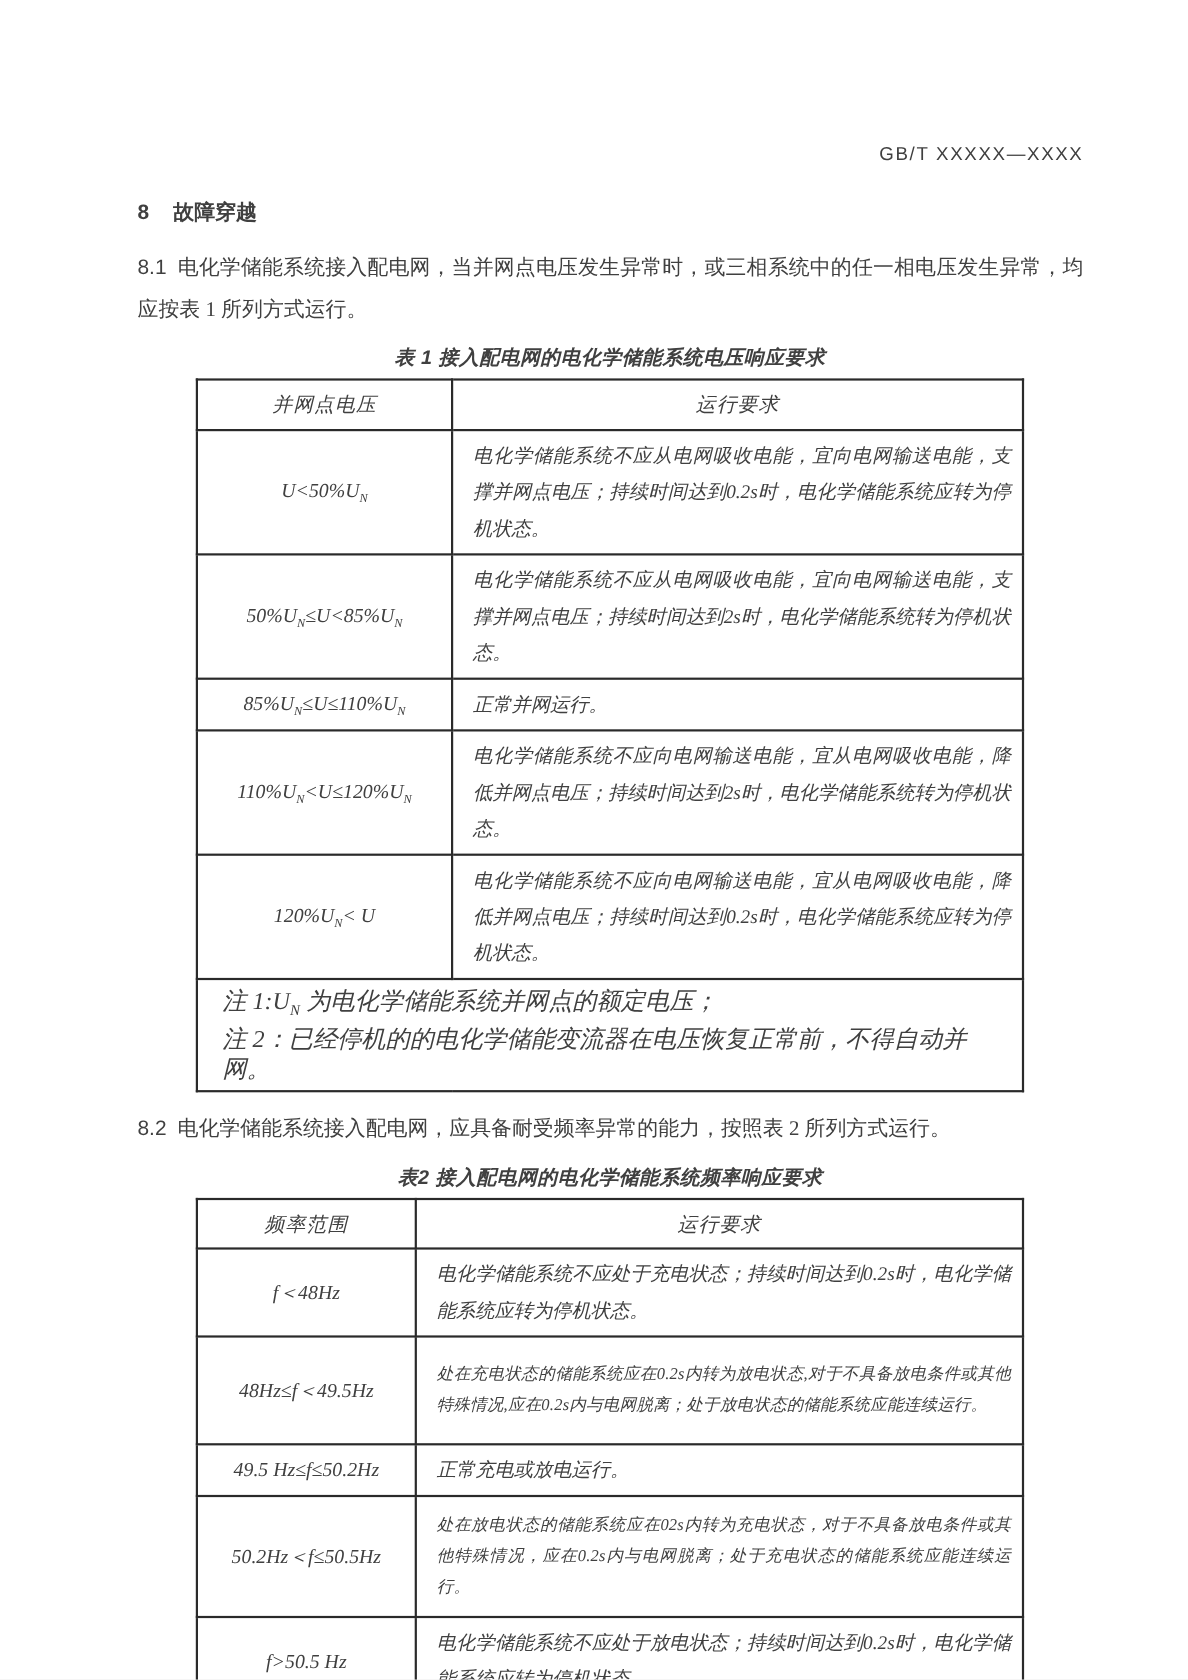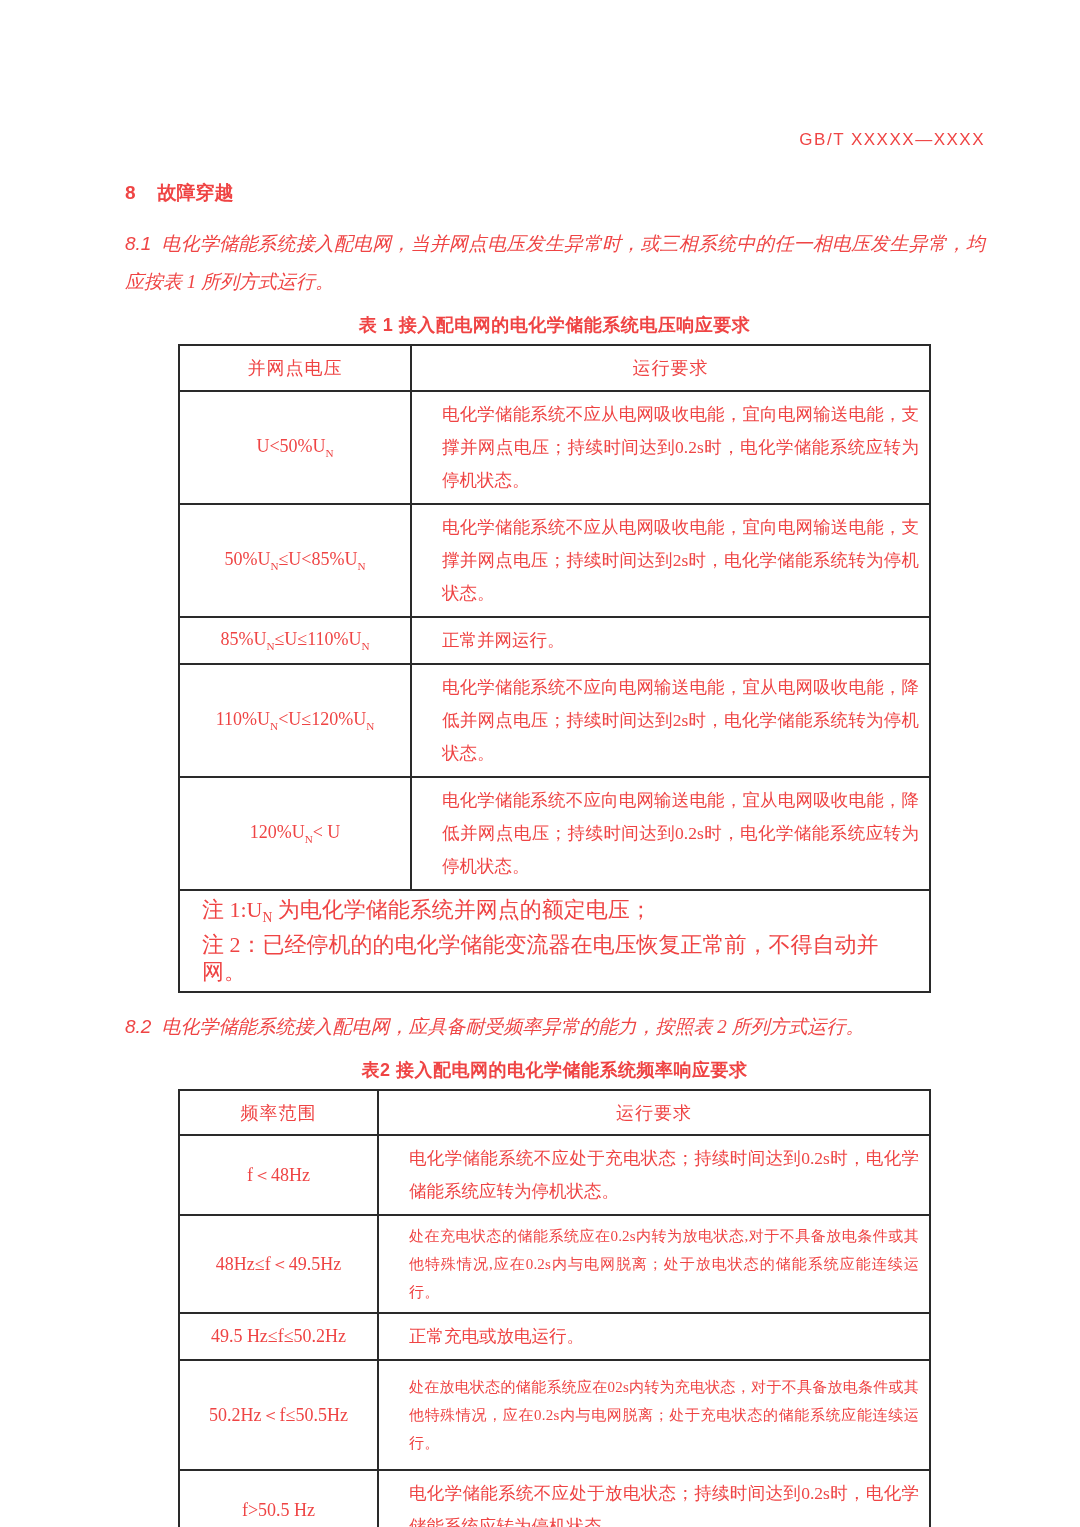--- a/index.html
+++ b/index.html
@@ -3,21 +3,21 @@
 <meta charset="utf-8">
 <style>
   * { margin: 0; padding: 0; box-sizing: border-box; }
   html, body { background: #e8e8e8; }
   .page {
     position: relative;
     width: 1080px;
     height: 1527px;
     margin: 0 auto;
     background: #ffffff;
-    color: #ef4444;
+    color: #404040;
     font-family: "Liberation Serif", "DejaVu Serif", serif;
     overflow: hidden;
   }
   .doc-code {
     padding: 130px 95px 0 0;
     text-align: right;
     font-family: "Liberation Sans", "DejaVu Sans", sans-serif;
     font-size: 17px;
     letter-spacing: 1.5px;
     font-weight: 500;
@@ -27,27 +27,26 @@
     font-family: "Liberation Sans", "DejaVu Sans", sans-serif;
     font-weight: bold;
     font-size: 19px;
   }
   .sec-heading .sec-num { margin-right: 22px; }
   .clause {
     margin: 19px 95px 0 125px;
     font-size: 19px;
     line-height: 38px;
     text-align: justify;
-    font-style: italic;
   }
   .clause .clause-num {
     font-family: "Liberation Sans", "DejaVu Sans", sans-serif;
     margin-right: 10px;
   }
-  .table-block { margin: 12px 0 0 178px; width: 753px; }
+  .table-block { margin: 12px 0 0 178px; width: 753px; font-style: italic; }
   .table-caption {
     text-align: center;
     font-family: "Liberation Sans", "DejaVu Sans", sans-serif;
     font-weight: bold;
     font-size: 18px;
     margin-bottom: 7px;
     letter-spacing: 0.5px;
   }
   table {
     width: 753px;
@@ -66,21 +65,21 @@
   td.cond {
     text-align: center;
     vertical-align: middle;
     font-size: 18px;
     padding: 2px 20px;
   }
   td.req {
     vertical-align: middle;
     font-size: 17.5px;
     line-height: 33px;
-    padding: 6px 10px 6px 30px;
+    padding: 6px 10px 6px 18px;
     text-align: justify;
   }
   td.req.small {
     font-size: 15px;
     line-height: 28px;
     letter-spacing: 0.2px;
   }
   sub { font-size: 0.62em; }
   td.notes {
     padding: 5px 10px 6px 22px;

